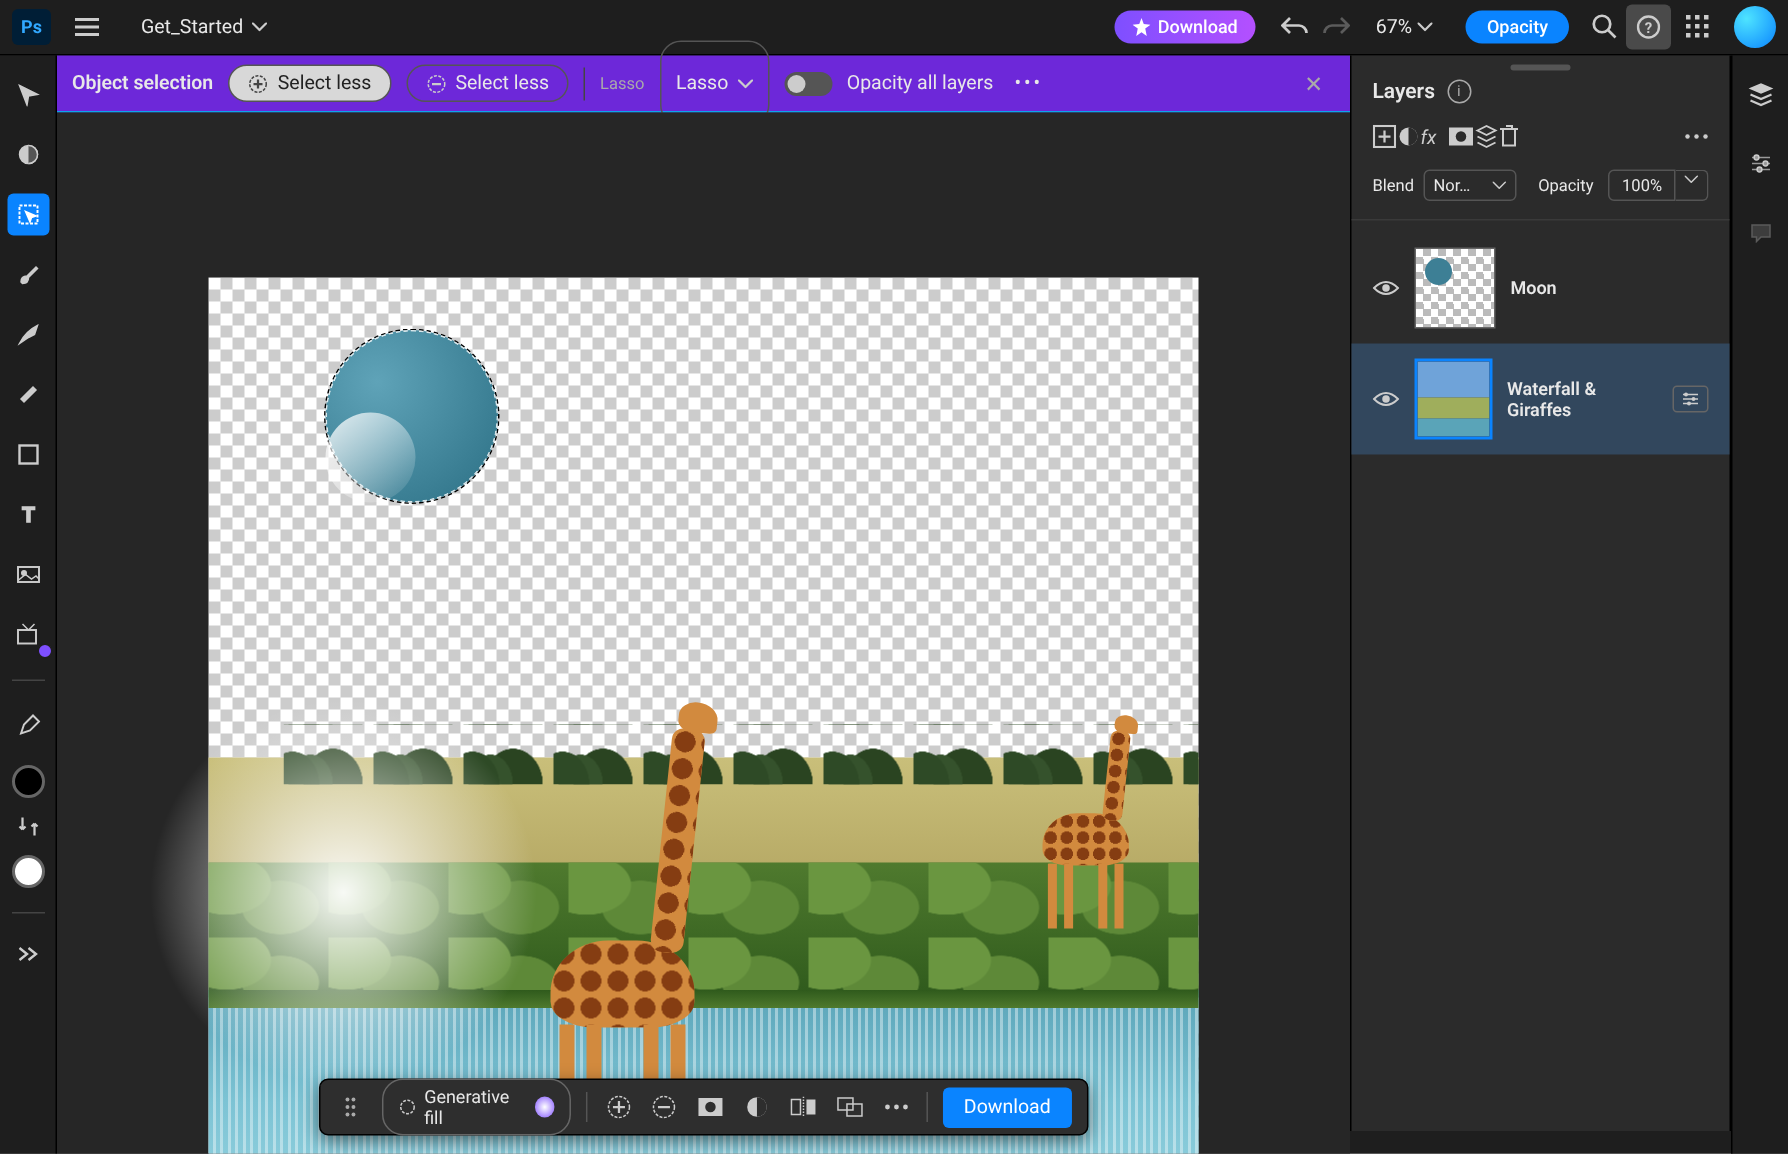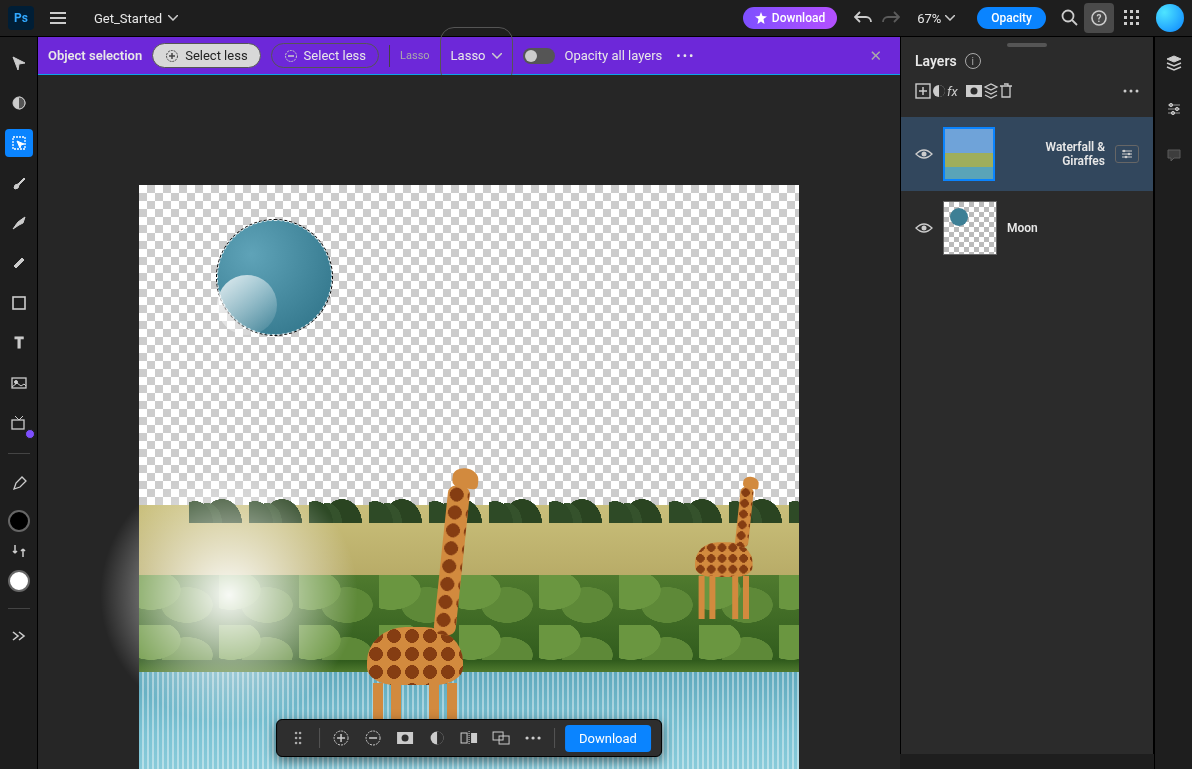--- a/index.html
+++ b/index.html
@@ -101,21 +101,21 @@
   .float-bar{position:absolute;bottom:12px;left:50%;transform:translateX(-50%);
     height:38px;background:#2e2e2e;border:1px solid #000;border-radius:6px;display:flex;align-items:center;padding:0 10px;gap:10px;
     box-shadow:0 4px 12px rgba(0,0,0,.5);}
   .gen-pill{border:1px solid #666;border-radius:14px;padding:4px 10px;display:flex;align-items:center;gap:6px;cursor:pointer;font-size:12px;}
   .gen-star{width:14px;height:14px;border-radius:50%;background:radial-gradient(#fff,#7e4fff);}
   .float-ic{width:22px;height:22px;display:flex;align-items:center;justify-content:center;cursor:pointer;border-radius:4px;}
   .float-sep{width:1px;height:20px;background:#555;}
   .deselect-btn{background:#0a84ff;color:#fff;border-radius:4px;padding:6px 14px;cursor:pointer;font-size:13px;}
   
   
-  .right-col{position:absolute;top:37px;right:38px;bottom:15px;width:254px;background:#2b2b2b;border-left:1px solid #000;border-right:1px solid #000;text-align:right;}
+  .right-col{position:absolute;top:37px;right:38px;bottom:15px;width:254px;background:#2b2b2b;border-left:1px solid #000;border-right:1px solid #000;}
   .drag-handle{width:40px;height:4px;background:#555;border-radius:2px;margin:6px auto;}
   .panel-hdr{display:flex;align-items:center;gap:8px;padding:0 14px 10px;}
   .panel-title{font-weight:600;font-size:14px;}
   .info-ic{width:16px;height:16px;border:1.5px solid #aaa;border-radius:50%;display:flex;align-items:center;justify-content:center;font-size:10px;color:#aaa;cursor:pointer;}
   .layer-tools{display:flex;align-items:center;padding:4px 14px 10px;}
   .layer-tool{cursor:pointer;display:flex;}
   .blend-row{display:flex;align-items:center;gap:6px;padding:4px 14px 12px;font-size:11px;border-bottom:1px solid #3a3a3a;}
   .blend-dd{border:1px solid #555;border-radius:4px;padding:3px 6px;display:flex;align-items:center;gap:4px;cursor:pointer;width:66px;justify-content:space-between;}
   .opacity-dd{border:1px solid #555;border-radius:4px;padding:3px 8px;display:flex;align-items:center;gap:4px;cursor:pointer;}
   .opacity-chev{border:1px solid #555;border-left:none;border-radius:0 4px 4px 0;padding:3px 6px;cursor:pointer;}
@@ -375,20 +375,27 @@
           <g fill="#aaa">
             <circle cx="2" cy="2" r="1.3"></circle>
             <circle cx="6" cy="2" r="1.3"></circle>
             <circle cx="2" cy="7" r="1.3"></circle>
             <circle cx="6" cy="7" r="1.3"></circle>
             <circle cx="2" cy="12" r="1.3"></circle>
             <circle cx="6" cy="12" r="1.3"></circle>
           </g>
         </svg>
     </div>
+    <div class="gen-pill">
+      <svg width="12" height="12">
+          <circle cx="6" cy="6" r="4.5" fill="none" stroke="#ccc" stroke-dasharray="2,1"></circle>
+        </svg>
+      <span>Generative fill</span>
+      <div class="gen-star"></div>
+    </div>
     <div class="float-sep"></div>
     <div class="float-ic">
       <svg width="18" height="18">
           <circle cx="9" cy="9" r="7" fill="none" stroke="#ccc" stroke-dasharray="2,1"></circle>
           <line x1="9" y1="5" x2="9" y2="13" stroke="#ccc" stroke-width="1.5"></line>
           <line x1="5" y1="9" x2="13" y2="9" stroke="#ccc" stroke-width="1.5"></line>
         </svg>
     </div>
     <div class="float-ic">
       <svg width="18" height="18">
@@ -479,22 +486,55 @@
     <span class="layer-tool" style="margin-left:auto;">
         <svg width="16" height="4">
           <g fill="#ccc">
             <circle cx="2" cy="2" r="1.5"></circle>
             <circle cx="8" cy="2" r="1.5"></circle>
             <circle cx="14" cy="2" r="1.5"></circle>
           </g>
         </svg>
       </span>
   </div>
+  <div class="blend-row">
+    <span>Blend</span>
+    <div class="blend-dd">
+      <span>Nor…</span>
+      <svg width="9" height="5">
+          <path d="M0 0 L4.5 4.5 L9 0" fill="none" stroke="#ccc"></path>
+        </svg>
+    </div>
+    <span style="margin-left:8px">Opacity</span>
+    <div style="display:flex;margin-left:4px;">
+      <div class="opacity-dd" style="border-radius:4px 0 0 4px;">
+        <span>100%</span>
+      </div>
+      <div class="opacity-chev">
+        <svg width="9" height="5">
+            <path d="M0 0 L4.5 4.5 L9 0" fill="none" stroke="#ccc"></path>
+          </svg>
+      </div>
+    </div>
+  </div>
 
   <div class="layer-list">
+    <div class="layer-row">
+      <span class="vis-eye">
+        <svg width="18" height="12">
+            <path d="M1 6 Q9 -2 17 6 Q9 14 1 6 Z" fill="none" stroke="#ccc" stroke-width="1.3"></path>
+            <circle cx="9" cy="6" r="2.5" fill="#ccc"></circle>
+          </svg>
+      </span>
+      <div class="layer-thumb">
+        <div class="thumb-checker"></div>
+          <div class="thumb-moon"></div>
+      </div>
+      <span class="layer-name">Moon</span>
+    </div>
     <div class="layer-row selected">
       <span class="vis-eye">
         <svg width="18" height="12">
             <path d="M1 6 Q9 -2 17 6 Q9 14 1 6 Z" fill="none" stroke="#ccc" stroke-width="1.3"></path>
             <circle cx="9" cy="6" r="2.5" fill="#ccc"></circle>
           </svg>
       </span>
       <div class="layer-thumb">
         <div class="thumb-scene">
             <div class="thumb-sky"></div>
@@ -507,33 +547,20 @@
         <svg width="14" height="12">
             <line x1="2" y1="3" x2="12" y2="3" stroke="#ccc"></line>
             <line x1="2" y1="6" x2="12" y2="6" stroke="#ccc"></line>
             <line x1="2" y1="9" x2="12" y2="9" stroke="#ccc"></line>
             <circle cx="4" cy="3" r="1.3" fill="#ccc"></circle>
             <circle cx="9" cy="6" r="1.3" fill="#ccc"></circle>
             <circle cx="6" cy="9" r="1.3" fill="#ccc"></circle>
           </svg>
       </span>
     </div>
-    <div class="layer-row">
-      <span class="vis-eye">
-        <svg width="18" height="12">
-            <path d="M1 6 Q9 -2 17 6 Q9 14 1 6 Z" fill="none" stroke="#ccc" stroke-width="1.3"></path>
-            <circle cx="9" cy="6" r="2.5" fill="#ccc"></circle>
-          </svg>
-      </span>
-      <div class="layer-thumb">
-        <div class="thumb-checker"></div>
-          <div class="thumb-moon"></div>
-      </div>
-      <span class="layer-name">Moon</span>
-    </div>
   </div>
 </div>
 
 <div class="far-rail">
   <div class="tool">
     <svg width="18" height="18">
         <path d="M2 5 L9 2 L16 5 L9 8 Z" fill="#ccc"></path>
         <path d="M2 9 L9 12 L16 9" fill="none" stroke="#ccc" stroke-width="1.5"></path>
         <path d="M2 13 L9 16 L16 13" fill="none" stroke="#ccc" stroke-width="1.5"></path>
       </svg>

